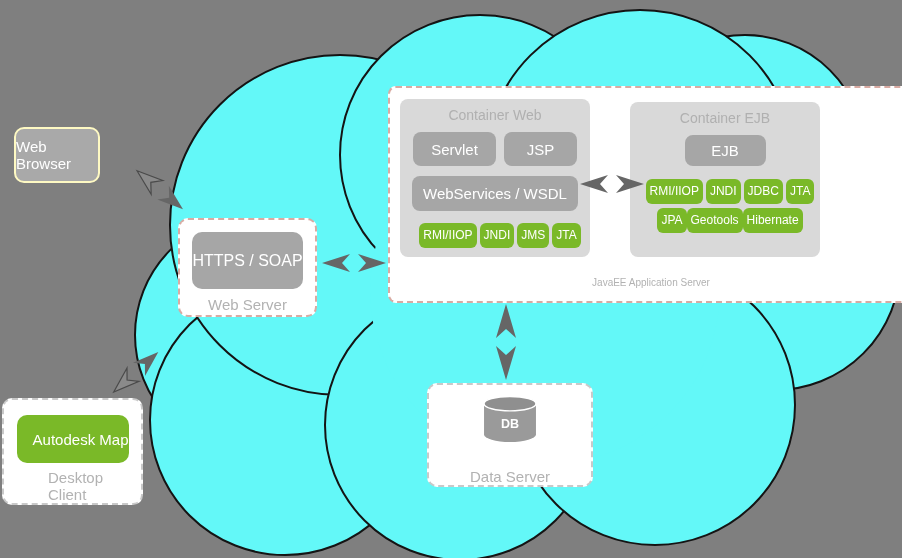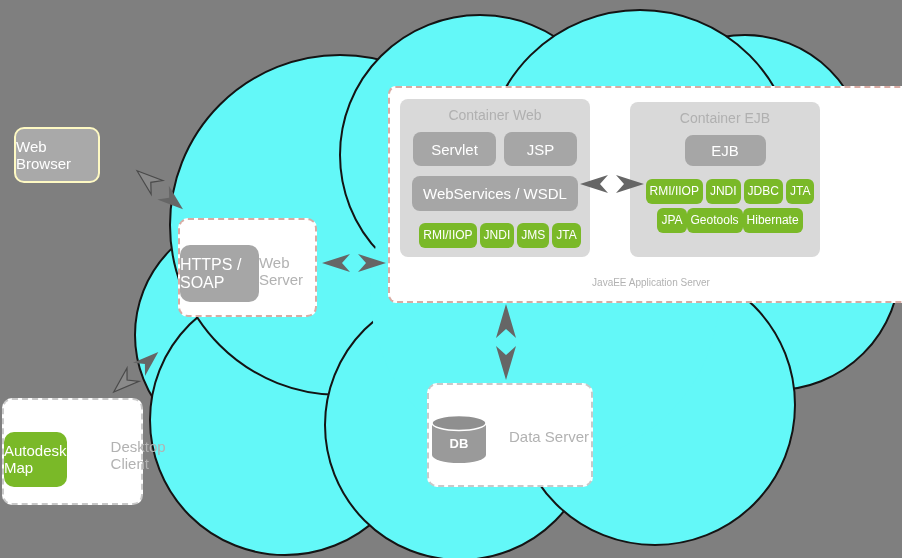--- a/index.html
+++ b/index.html
@@ -13,21 +13,21 @@
   #cloud-svg{position:absolute;left:0;top:0;z-index:0;}
   #arrow-svg{position:absolute;left:0;top:0;z-index:5;pointer-events:none;}
   .cloud-c{fill:var(--cloud-fill,#63f8f8);stroke:#141414;stroke-width:2;}
   .cloud-fill-only{fill:var(--cloud-fill,#63f8f8);stroke:none;}
   .dart{fill:var(--arrow-gray,#666666);}
   .dart-hollow{fill:#8a8a8a;stroke:#4a4a4a;stroke-width:1.2;}
 
   .node{position:absolute;box-sizing:border-box;z-index:2;}
   .dashed-warm{background:#ffffff;border:2px dashed #d9aba3;border-radius:10px;}
   .dashed-gray{background:#ffffff;border:2px dashed #c9c9c9;border-radius:10px;}
-  .colflex{display:flex;flex-direction:row;align-items:center;}
+  .colflex{display:flex;flex-direction:column;align-items:center;}
 
   #web-browser{
     left:14px;top:127px;width:86px;height:56px;
     background:#a9a9a9;border:2px solid #fef9c3;border-radius:10px;
     color:#ffffff;font-size:15px;display:flex;align-items:center;justify-content:center;
   }
   #web-server{left:178px;top:218px;width:139px;height:99px;}
   #web-server .module-big{
     margin-top:12px;width:111px;height:57px;border-radius:10px;
     background:var(--module-gray,#a6a6a6);color:#fff;font-size:16px;

